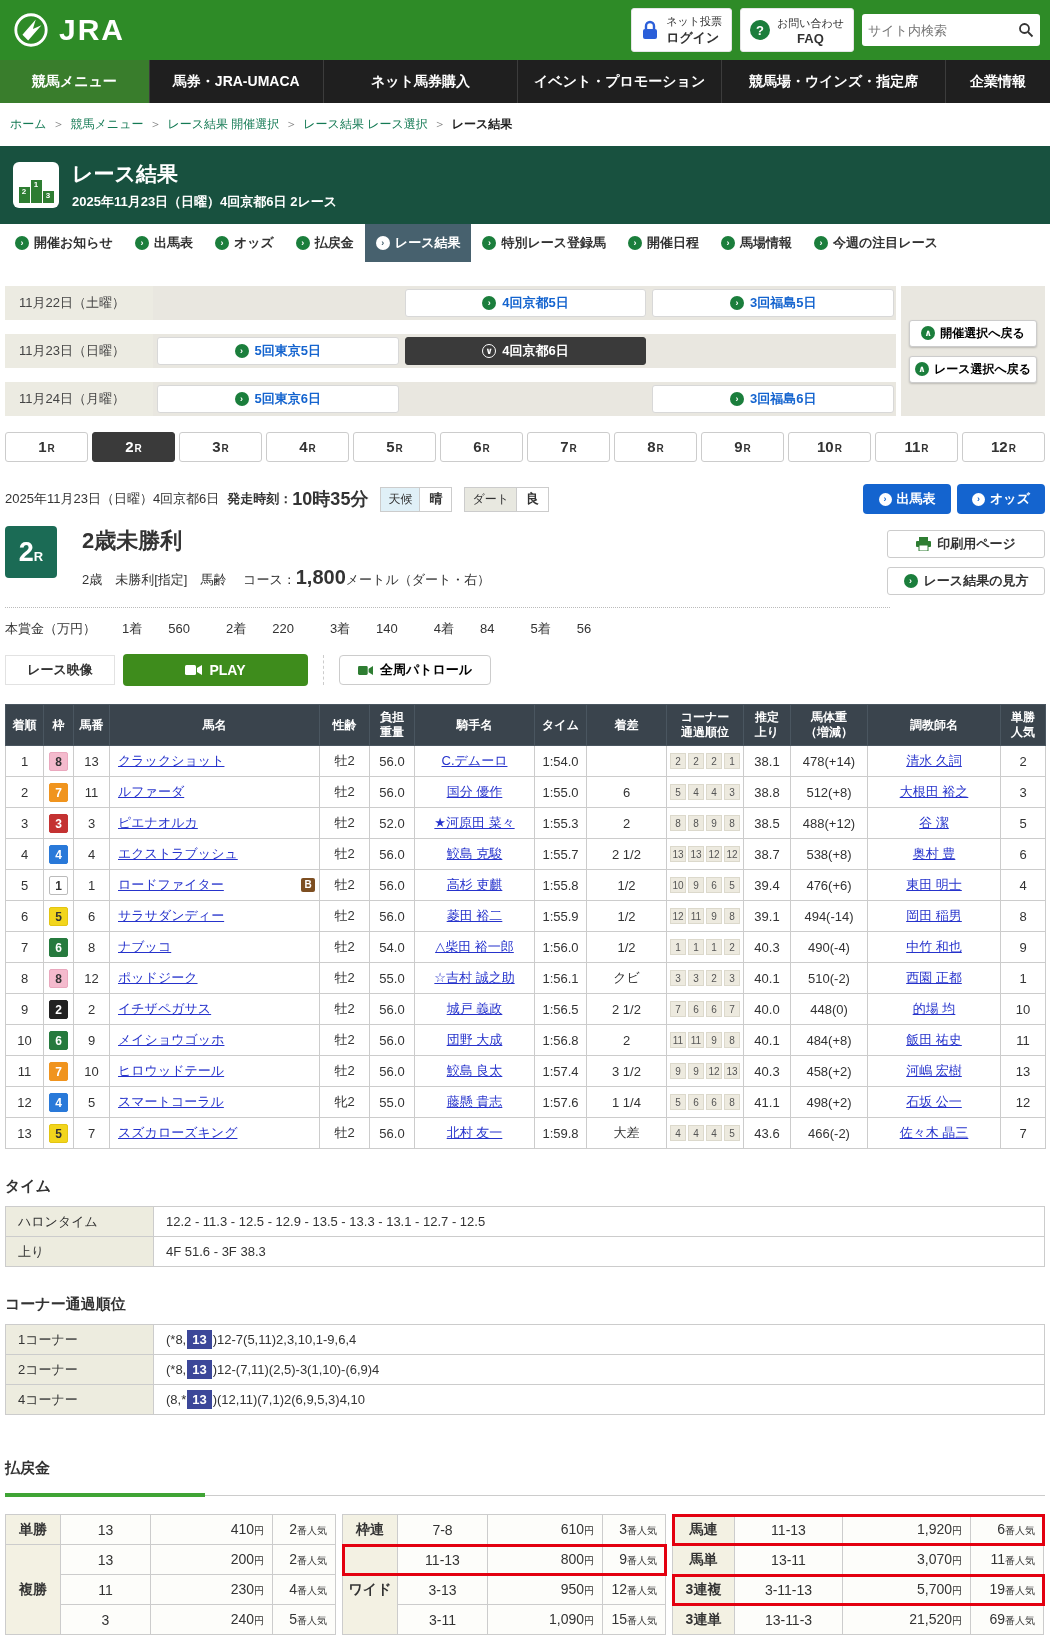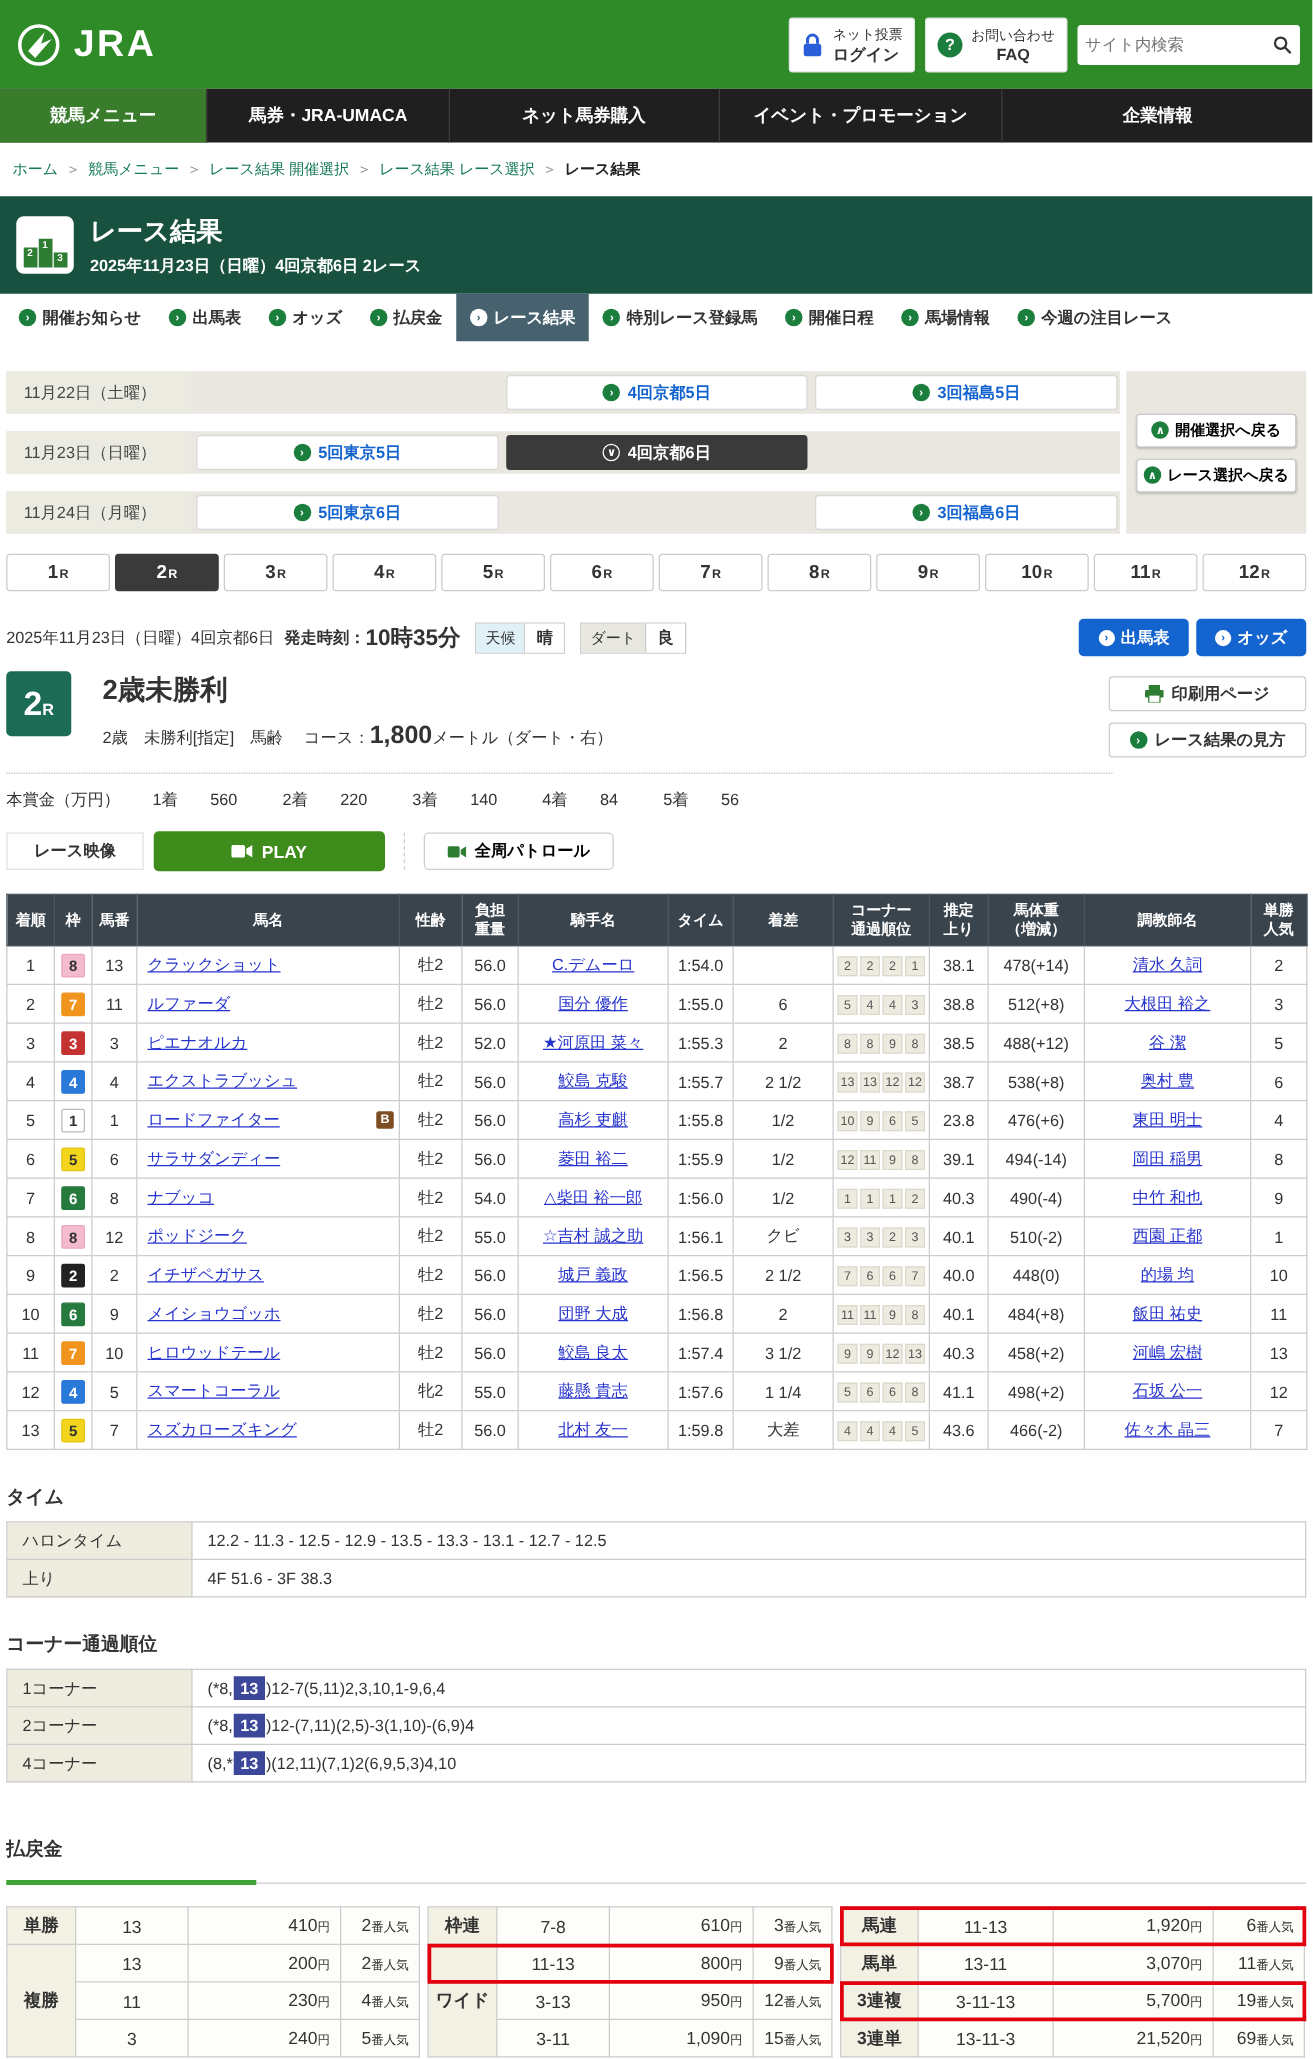--- a/index.html
+++ b/index.html
@@ -1,19 +1,19 @@
 <!DOCTYPE html>
 <html><head>
 <meta charset="utf-8">
 <style>
 *{box-sizing:border-box;margin:0;padding:0}
 body{width:1050px;font-family:"Liberation Sans","DejaVu Sans",sans-serif;color:#333;background:#fff;font-size:13px}
 a{color:#2633cc;text-decoration:underline;cursor:pointer}
 
-.topbar{height:71px;background:#2e8b27;display:flex;align-items:center;padding:0 10px}
+.topbar{height:60px;background:#2e8b27;display:flex;align-items:center;padding:0 10px}
 .logo{display:flex;align-items:center;gap:7px;color:#fff;cursor:pointer}
 .logo .jra{font-size:30px;font-weight:bold;letter-spacing:2px}
 .hdr-right{margin-left:auto;display:flex;align-items:center;gap:8px}
 .hdr-btn{background:#fff;border-radius:3px;height:44px;display:flex;align-items:center;padding:0 9px;gap:7px;cursor:pointer;border:1px solid #e5e5e5}
 .hdr-btn .l1{font-size:11px}
 .hdr-btn .l2{font-size:13px;font-weight:bold}
 .qicon{width:20px;height:20px;border-radius:50%;background:#1b7e3c;color:#fff;font-weight:bold;font-size:13px;display:flex;align-items:center;justify-content:center}
 .searchbox{background:#fff;border-radius:3px;height:32px;width:178px;display:flex;align-items:center;padding:0 6px}
 .searchbox input{border:0;outline:0;flex:1;font-size:13px;width:120px;font-family:inherit}
 
@@ -150,20 +150,21 @@
         </svg>
     </div>
   </div>
 </div>
 
 <div class="mainnav">
     <div class="nav-item active">競馬メニュー</div>
     <div class="nav-item">馬券・JRA-UMACA</div>
     <div class="nav-item">ネット馬券購入</div>
     <div class="nav-item">イベント・プロモーション</div>
+    <div class="nav-item">競馬場・ウインズ・指定席</div>
     <div class="nav-item">企業情報</div>
   </div>
 
 <div class="crumbs">
     <a>ホーム</a>
     <span class="sep">＞</span>
     <a>競馬メニュー</a>
     <span class="sep">＞</span>
     <a>レース結果 開催選択</a>
     <span class="sep">＞</span>
@@ -521,21 +522,21 @@
         <td>5</td>
         <td><span class="frame" style="background: rgb(255, 255, 255); color: rgb(51, 51, 51); border: 1px solid rgb(187, 187, 187);">1</span></td>
         <td>1</td>
         <td class="name"><a>ロードファイター</a><span class="bbadge">B</span></td>
         <td>牡2</td>
         <td>56.0</td>
         <td><a>高杉 吏麒</a></td>
         <td>1:55.8</td>
         <td>1/2</td>
         <td class="corners"><span>10</span><span>9</span><span>6</span><span>5</span></td>
-        <td>23.8</td>
+        <td>39.4</td>
         <td>476(+6)</td>
         <td><a>東田 明士</a></td>
         <td>4</td>
       </tr>
       <tr>
         <td>6</td>
         <td><span class="frame" style="background: rgb(242, 213, 28); color: rgb(51, 51, 51); border: 1px solid rgb(227, 197, 18);">5</span></td>
         <td>6</td>
         <td class="name"><a>サラサダンディー</a></td>
         <td>牡2</td>

